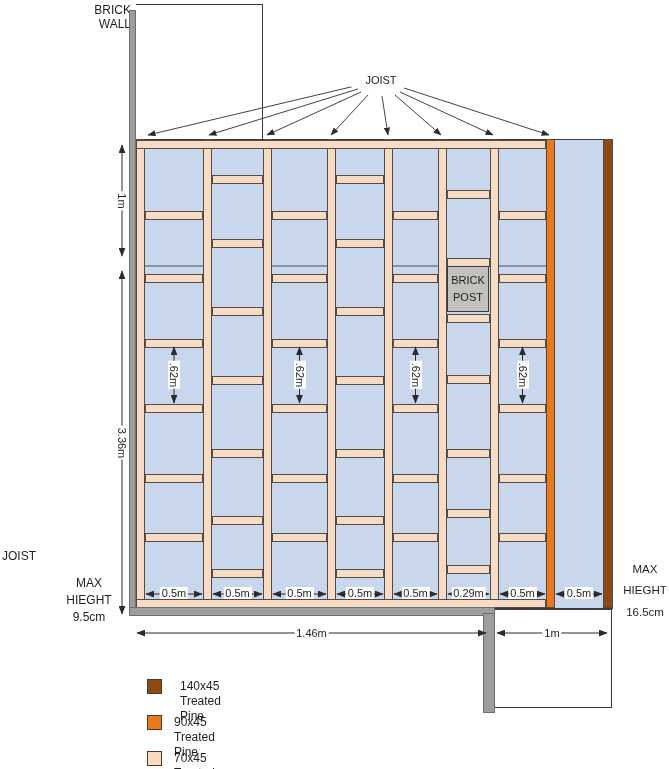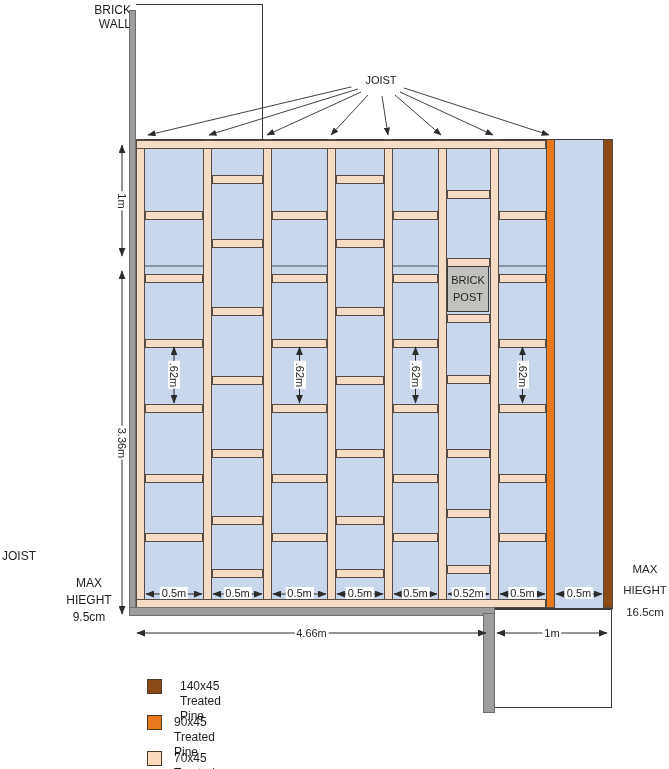--- a/index.html
+++ b/index.html
@@ -152,25 +152,25 @@
       <div class="dimlbl rot" style="left: 122px; top: 200.5px;">1m</div>
       <div class="dimlbl rot" style="left: 122px; top: 442.5px;">3.36m</div>
       <div class="dimlbl rot" style="left: 174px; top: 375px;">.62m</div>
       <div class="dimlbl" style="left: 174px; top: 593px;">0.5m</div>
       <div class="dimlbl" style="left: 237.5px; top: 593px;">0.5m</div>
       <div class="dimlbl rot" style="left: 299.5px; top: 375px;">.62m</div>
       <div class="dimlbl" style="left: 299.5px; top: 593px;">0.5m</div>
       <div class="dimlbl" style="left: 360px; top: 593px;">0.5m</div>
       <div class="dimlbl rot" style="left: 415.5px; top: 375px;">.62m</div>
       <div class="dimlbl" style="left: 415.5px; top: 593px;">0.5m</div>
-      <div class="dimlbl" style="left: 468.5px; top: 593px;">0.52m</div>
+      <div class="dimlbl" style="left: 468.5px; top: 593px;">0.29m</div>
       <div class="dimlbl rot" style="left: 522.5px; top: 375px;">.62m</div>
       <div class="dimlbl" style="left: 522.5px; top: 593px;">0.5m</div>
       <div class="dimlbl" style="left: 579px; top: 593px;">0.5m</div>
-      <div class="dimlbl" style="left: 311.5px; top: 633px;">4.66m</div>
+      <div class="dimlbl" style="left: 311.5px; top: 633px;">1.46m</div>
       <div class="dimlbl" style="left: 552px; top: 633px;">1m</div>
     </div>
 
   <div id="legend">
       <div class="leg-sw" style="left: 147px; top: 679px; background: rgb(140, 74, 22);"></div>
       <div class="leg-tx" style="left: 180px; top: 679px;">140x45 Treated Pine</div>
       <div class="leg-sw" style="left: 147px; top: 715px; background: rgb(232, 121, 28);"></div>
       <div class="leg-tx" style="left: 174px; top: 715px;">90x45 Treated Pine</div>
       <div class="leg-sw" style="left: 147px; top: 751px; background: rgb(250, 217, 188);"></div>
       <div class="leg-tx" style="left: 174px; top: 751px;">70x45 Treated Pine</div>

